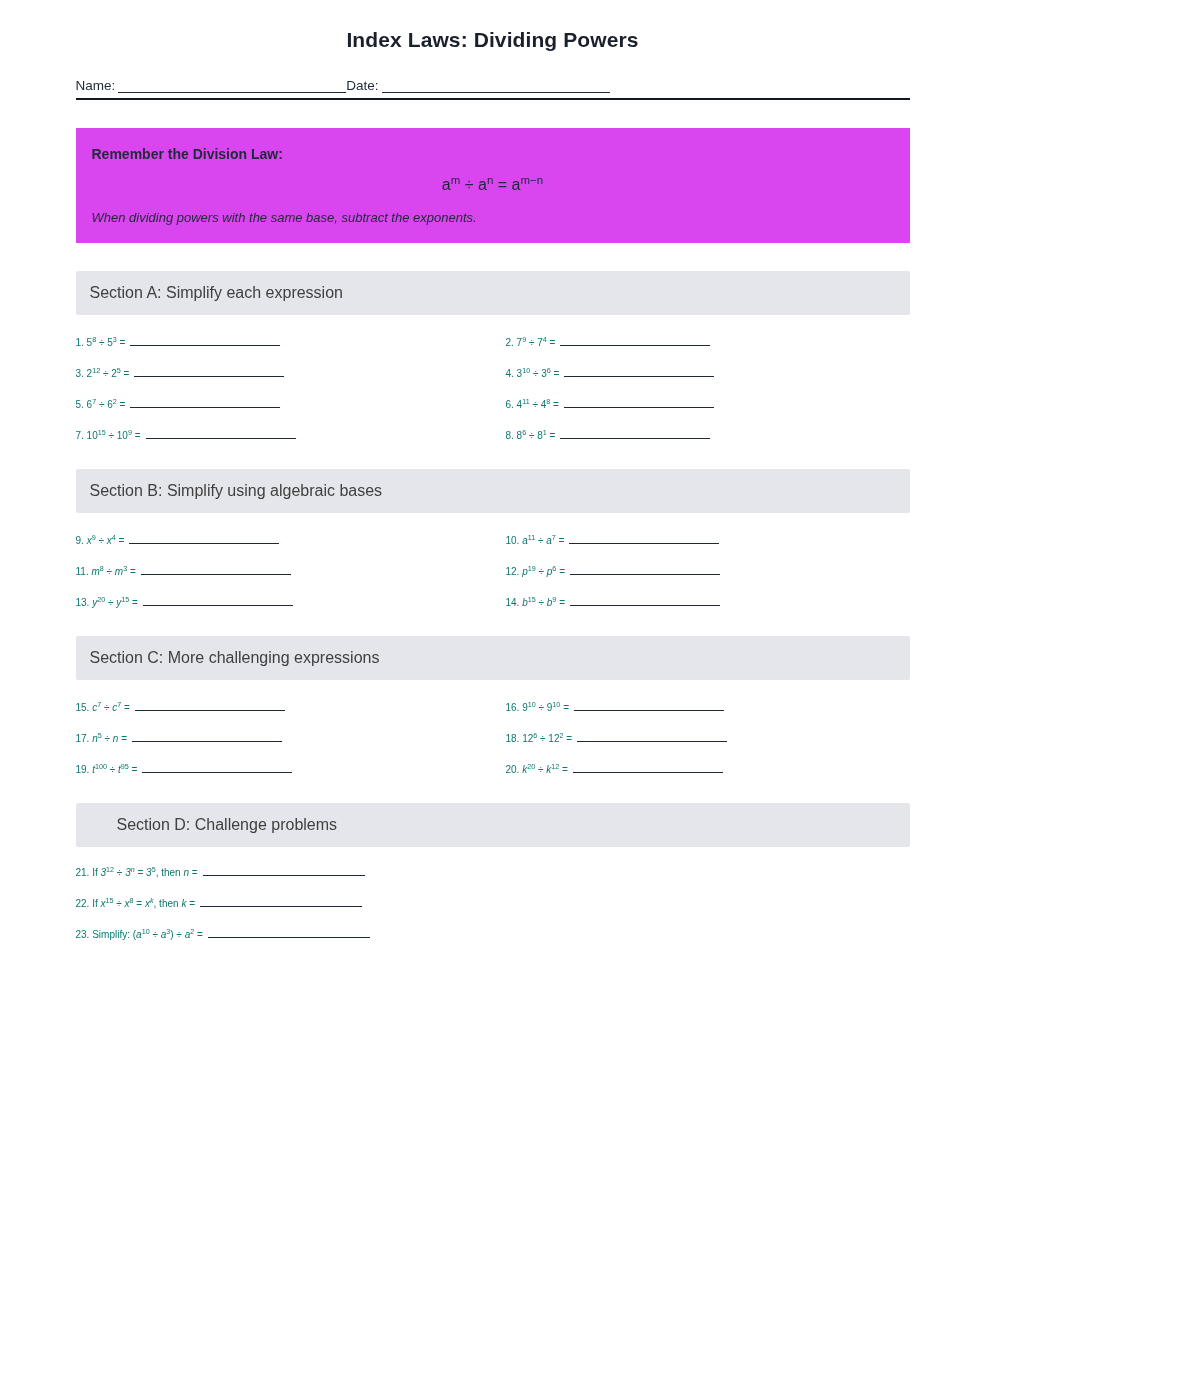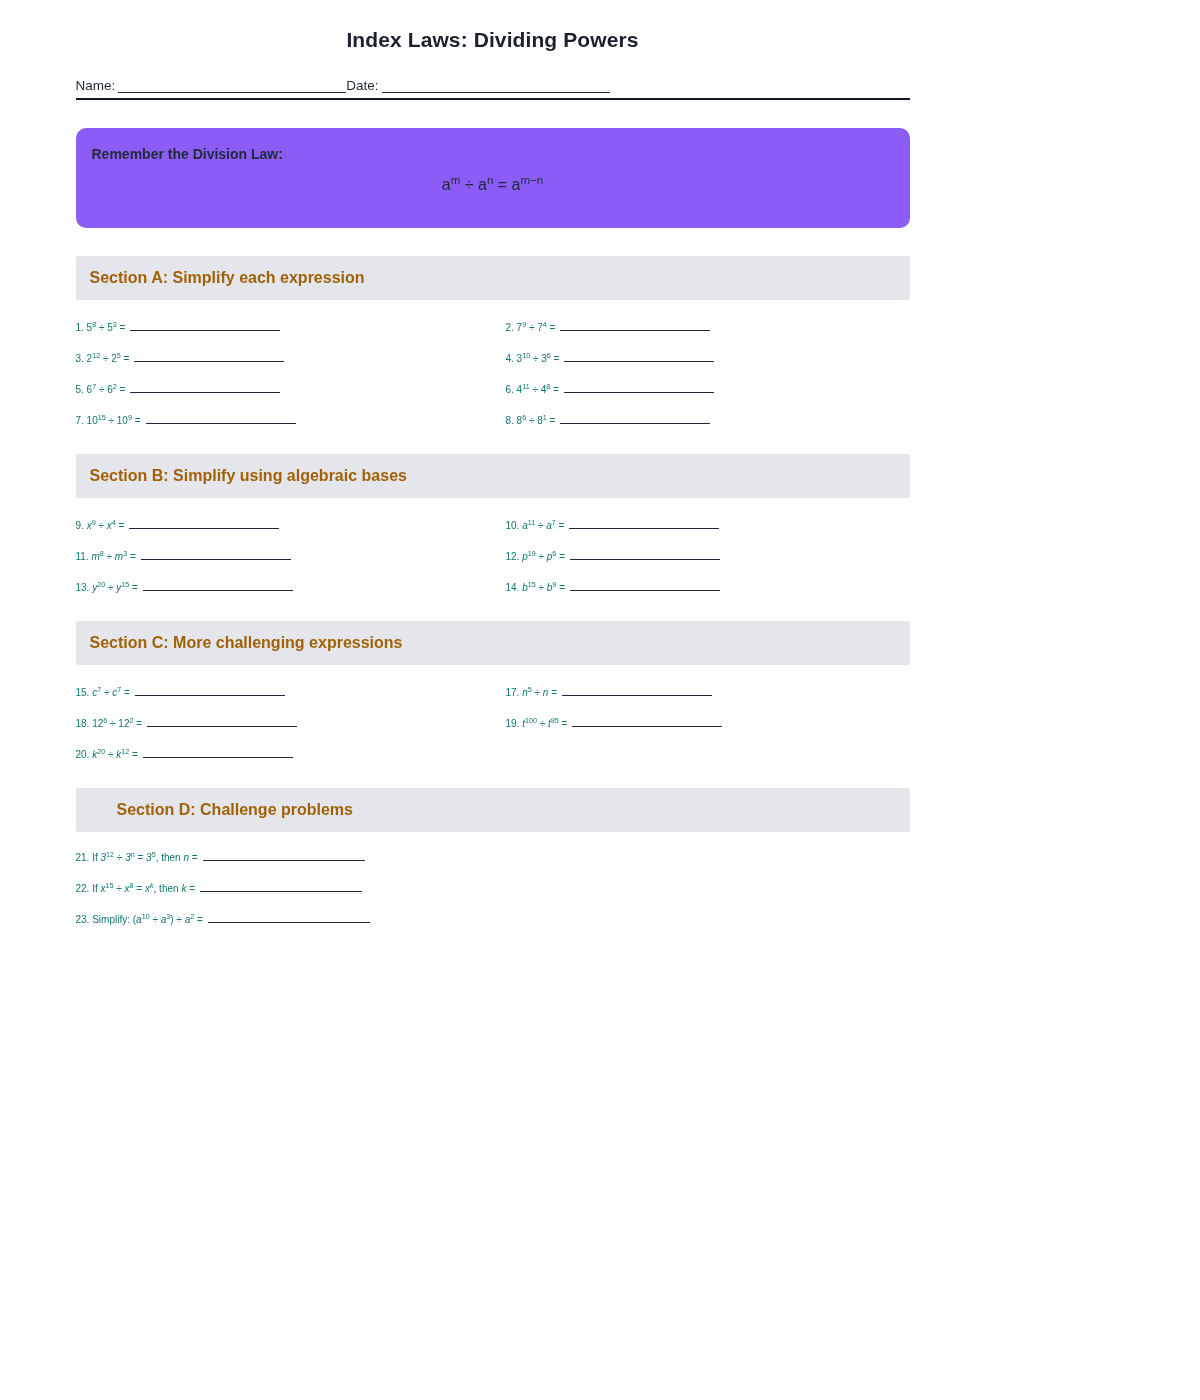--- a/index.html
+++ b/index.html
@@ -53,22 +53,22 @@
   }
   .nd-name .nd-blank { width: 228px; }
   .nd-date .nd-blank { width: 228px; }
   .hrule {
     border: none;
     border-top: 2px solid #111827;
     margin: 0 0 28px 0;
   }
   
   .remember {
-    background: #8b5cf6;
-    border-radius: 10px;
+    background: #d946ef;
+    border-radius: 0;
     padding: 18px 16px 18px 16px;
     margin-bottom: 28px;
   }
   .remember-title {
     font-size: 14px;
     font-weight: bold;
     color: #1f2937;
     margin: 0 0 14px 0;
   }
   .remember-formula {
@@ -80,22 +80,22 @@
   .remember-note {
     font-style: italic;
     font-size: 13px;
     color: #1f2937;
     margin: 0;
   }
   
   .section-header {
     background: #e4e6eb;
     font-size: 16px;
-    font-weight: bold;
-    color: #a16207;
+    font-weight: normal;
+    color: #404040;
     padding: 13px 14px;
     margin: 0 0 18px 0;
     border-radius: 2px;
   }
   .section-header.tight { margin-bottom: 16px; padding-left: 41px; }
   
   .problems {
     display: grid;
     grid-template-columns: 430px 1fr;
     row-gap: 14px;
@@ -148,20 +148,21 @@
         <span class="nd-blank"></span>
       </div>
     </div>
     <hr class="hrule">
 
     <div class="remember">
       <p class="remember-title">Remember the Division Law:</p>
       <p class="remember-formula">
         <span>a</span><sup>m</sup><span> ÷ </span><span>a</span><sup>n</sup><span> = </span><span>a</span><sup>m−n</sup>
       </p>
+      <p class="remember-note">When dividing powers with the same base, subtract the exponents.</p>
     </div>
 
     <div class="section-header">Section A: Simplify each expression</div>
     <div class="problems">
       <div class="problem">
           <span class="p-text">1. 5<sup>8</sup> ÷ 5<sup>3</sup> =</span>
           <span class="blank"></span>
         </div>
       <div class="problem">
           <span class="p-text">2. 7<sup>9</sup> ÷ 7<sup>4</sup> =</span>
@@ -221,20 +222,24 @@
         </div>
     </div>
 
     <div class="section-header">Section C: More challenging expressions</div>
     <div class="problems">
       <div class="problem">
           <span class="p-text">15. <span class="v">c</span><sup>7</sup> ÷ <span class="v">c</span><sup>7</sup> =</span>
           <span class="blank"></span>
         </div>
       <div class="problem">
+          <span class="p-text">16. 9<sup>10</sup> ÷ 9<sup>10</sup> =</span>
+          <span class="blank"></span>
+        </div>
+      <div class="problem">
           <span class="p-text">17. <span class="v">n</span><sup>5</sup> ÷ <span class="v">n</span> =</span>
           <span class="blank"></span>
         </div>
       <div class="problem">
           <span class="p-text">18. 12<sup>6</sup> ÷ 12<sup>2</sup> =</span>
           <span class="blank"></span>
         </div>
       <div class="problem">
           <span class="p-text">19. <span class="v">t</span><sup>100</sup> ÷ <span class="v">t</span><sup>95</sup> =</span>
           <span class="blank"></span>

